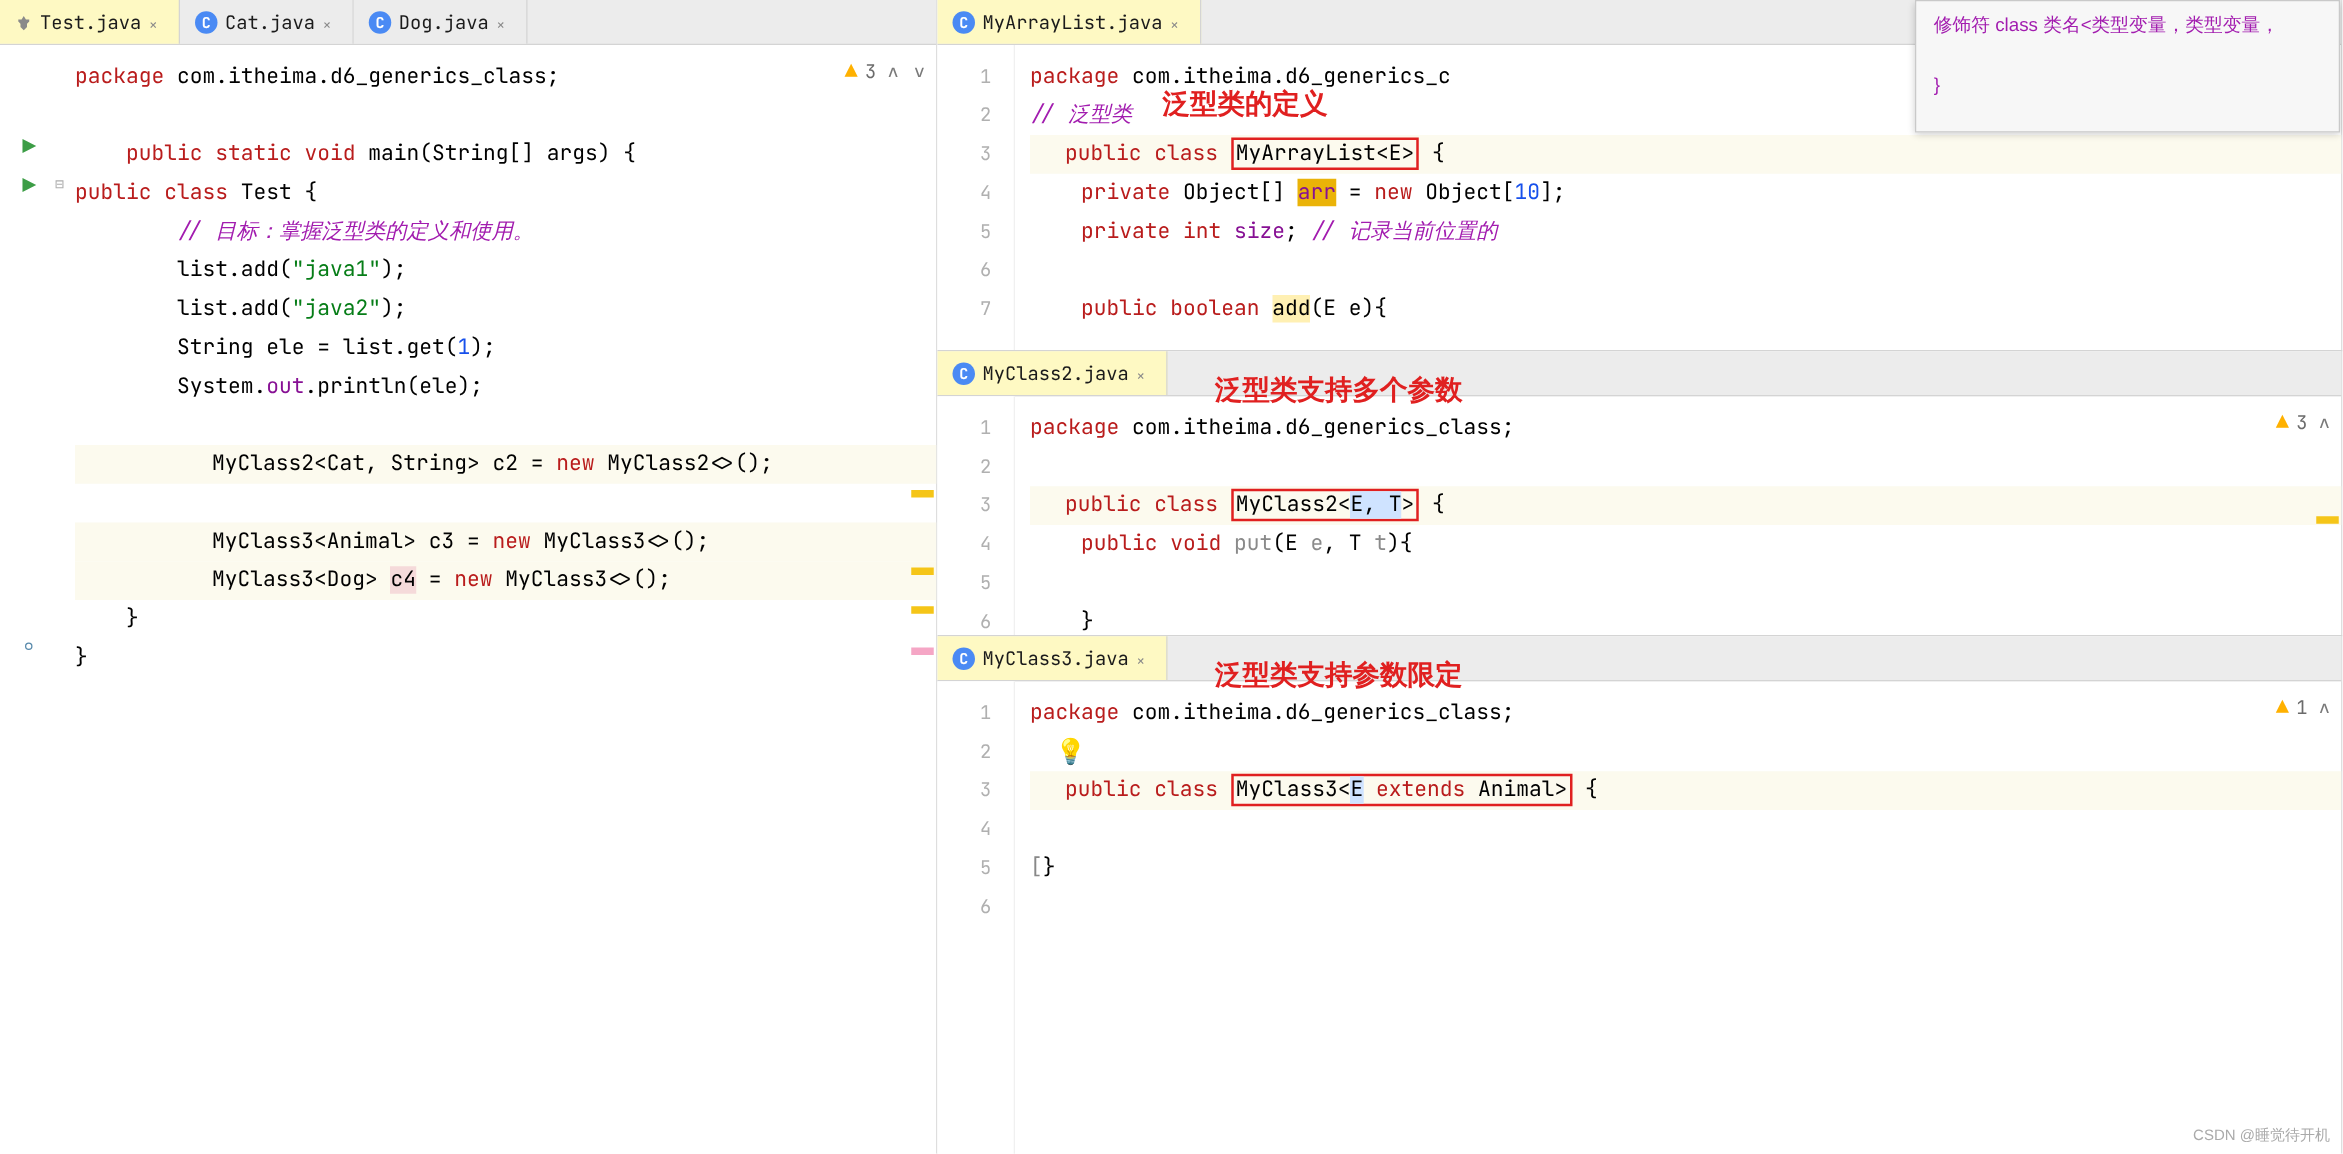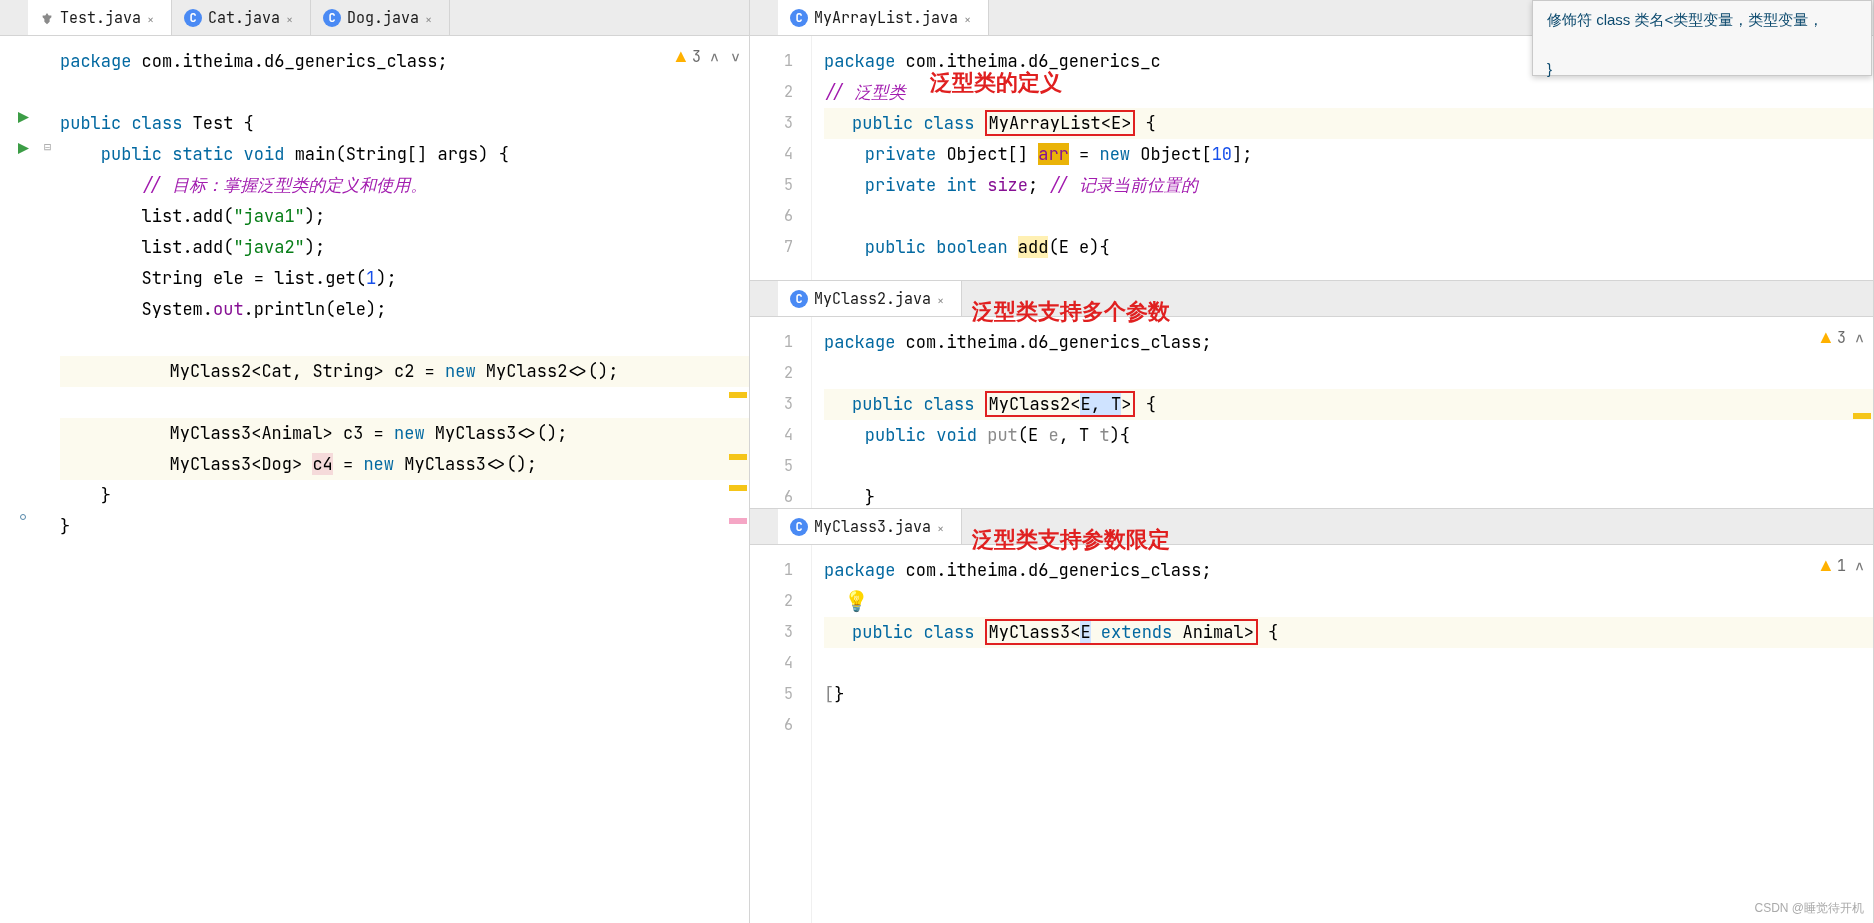--- a/index.html
+++ b/index.html
@@ -1,50 +1,50 @@
 <!DOCTYPE html>
 <html><head>
 <meta charset="utf-8">
 <style>
 * { margin:0; padding:0; box-sizing:border-box; }
 body { font-family:"JetBrains Mono","Consolas",monospace; font-size:17px; background:#fff; color:#000; width:1874px; height:923px; overflow:hidden; position:relative; }
 .pane { position:absolute; background:#fff; border-right:1px solid #d4d4d4; }
 .tabs { display:flex; height:36px; background:#ececec; border-bottom:1px solid #d4d4d4; align-items:center; }
 .tab { display:flex; align-items:center; gap:6px; padding:0 12px; height:100%; background:#ececec; border-right:1px solid #d4d4d4; cursor:pointer; font-size:15px; color:#1b1b1b; }
-.tab.active { background:#ffffff;margin-left:28px; }
+.tab.active { background:#fef9c3; }
 .class-icon { width:18px; height:18px; border-radius:50%; background:#4a8af4; color:#fff; font-size:12px; font-weight:bold; display:inline-flex; align-items:center; justify-content:center; }
 .close-x { width:12px; height:12px; color:#8a8a8a; font-size:12px; }
 .pin { width:14px; height:14px; color:#8a8a8a; display:inline-block; }
 .pin svg{width:14px;height:14px;fill:#8a8a8a;}
 .editor { display:flex; position:relative; }
 .gutter { width:46px; background:#fff; text-align:right; color:#b0b0b0; padding:10px 8px 0 0; font-size:15px; user-select:none; border-right:1px solid #f0f0f0; position:relative; }
 .gwide { width:62px; padding-right:18px; }
 .run-gutter { width:48px; background:#fff; padding-top:10px; position:relative; }
 .run-tri { position:absolute; color:#3c9d46; font-size:18px; left:18px; }
 .fold { position:absolute; left:44px; color:#b0b0b0; font-size:12px; }
 .gline { height:31px; line-height:31px; position:relative; }
 .code { padding:10px 0 0 12px; flex:1; position:relative; }
 .cline { height:31px; line-height:31px; white-space:pre; position:relative; }
-.kw { color:#0369a1; }
+.kw { color:#b91c1c; }
 .str { color:#067d17; }
 .cmt { color:#a21caf; font-style:italic; }
 .num { color:#1750eb; }
 .fld { color:#871094; }
 .fn { color:#000; }
 .hl-line { background:#fcfaee;padding-left:28px; }
 .hl-box { border:2px solid #e02020; padding:0 2px; }
 .hl-sel { background:#cfe3ff; }
 .warn-bar { position:absolute; right:6px; top:10px; display:flex; align-items:center; gap:6px; font-size:15px; color:#6b6b6b; }
 .warn-tri { color:#ffb100; font-size:17px; }
 .nav-arrow { color:#7a7a7a; padding:0 3px; cursor:pointer; }
 .red-label { color:#e02020; font-weight:bold; font-size:22px; position:absolute; font-family:"Microsoft YaHei",sans-serif; }
 .yellow-marker { position:absolute; width:18px; height:6px; background:#f5c518; right:2px; }
 .pink-marker { position:absolute; width:18px; height:6px; background:#f5a6c5; right:2px; }
 .bulb { color:#f0a500; font-size:20px; }
-.tooltip-box { position:absolute; right:2px; top:0; width:340px; height:76px; background:#f7f7f7; border:1px solid #c9c9c9; box-shadow:0 2px 6px rgba(0,0,0,0.2); padding:10px 14px; font-family:"Microsoft YaHei",sans-serif; font-size:15px; color:#0c4a6e; }
+.tooltip-box { position:absolute; right:2px; top:0; width:340px; height:106px; background:#f7f7f7; border:1px solid #c9c9c9; box-shadow:0 2px 6px rgba(0,0,0,0.2); padding:10px 14px; font-family:"Microsoft YaHei",sans-serif; font-size:15px; color:#a21caf; }
 .watermark { position:absolute; right:10px; bottom:6px; font-size:12px; color:#aaa; font-family:sans-serif; }
 .code-divider { border-top:1px solid #d4d4d4; }
 </style>
 </head>
 <body>
 
 <div class="pane" style="left:0;top:0;width:750px;height:923px;">
   <div class="tabs">
     <div class="tab active">
       <span class="pin"><svg viewBox="0 0 16 16">
@@ -67,22 +67,22 @@
   <div class="editor" style="height:887px;">
     <div class="run-gutter">
       <span class="run-tri" style="top:70px;">▶</span>
       <span class="run-tri" style="top:101px;">▶</span>
       <span class="fold" style="top:103px;">⊟</span>
       <span style="position:absolute;left:20px;top:478px;width:6px;height:6px;border:1px solid #58a;border-radius:50%;"></span>
     </div>
     <div class="code">
       <div class="cline"><span class="kw">package</span> com.itheima.d6_generics_class;</div>
       <div class="cline"></div>
+      <div class="cline">    <span class="kw">public static void</span> <span class="fn">main</span>(String[] args) {</div>
       <div class="cline"><span class="kw">public class</span> Test {</div>
-      <div class="cline">    <span class="kw">public static void</span> <span class="fn">main</span>(String[] args) {</div>
       <div class="cline">        <span class="cmt">// 目标：掌握泛型类的定义和使用。</span></div>
       <div class="cline">        list.add(<span class="str">"java1"</span>);</div>
       <div class="cline">        list.add(<span class="str">"java2"</span>);</div>
       <div class="cline">        String ele = list.get(<span class="num">1</span>);</div>
       <div class="cline">        System.<span class="fld">out</span>.println(ele);</div>
       <div class="cline"></div>
       <div class="cline hl-line">        MyClass2&lt;Cat, String&gt; c2 = <span class="kw">new</span> MyClass2&lt;&gt;();</div>
       <div class="cline"></div>
       <div class="cline hl-line">        MyClass3&lt;Animal&gt; c3 = <span class="kw">new</span> MyClass3&lt;&gt;();</div>
       <div class="cline hl-line">        MyClass3&lt;Dog&gt; <span style="background:#f5dada;">c4</span> = <span class="kw">new</span> MyClass3&lt;&gt;();</div>

